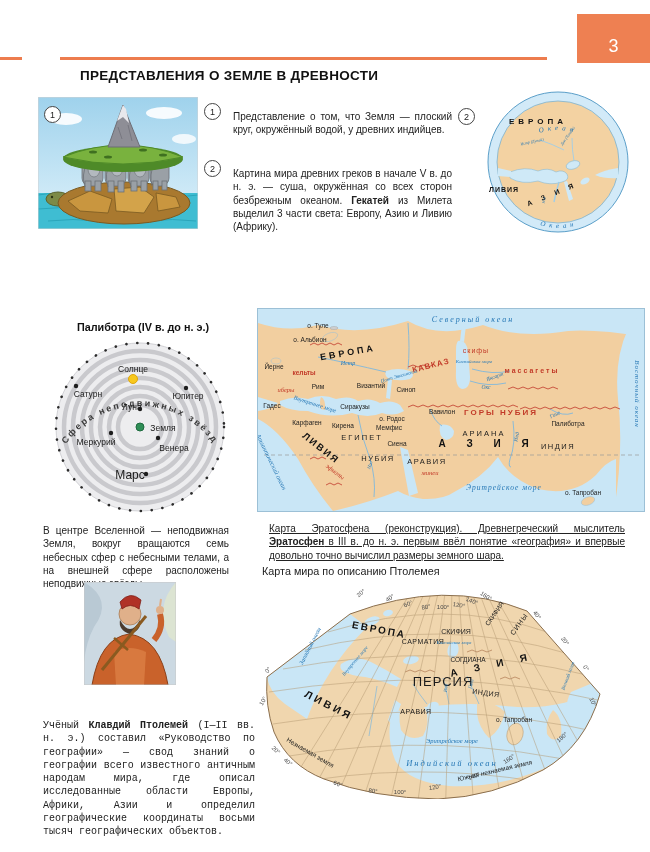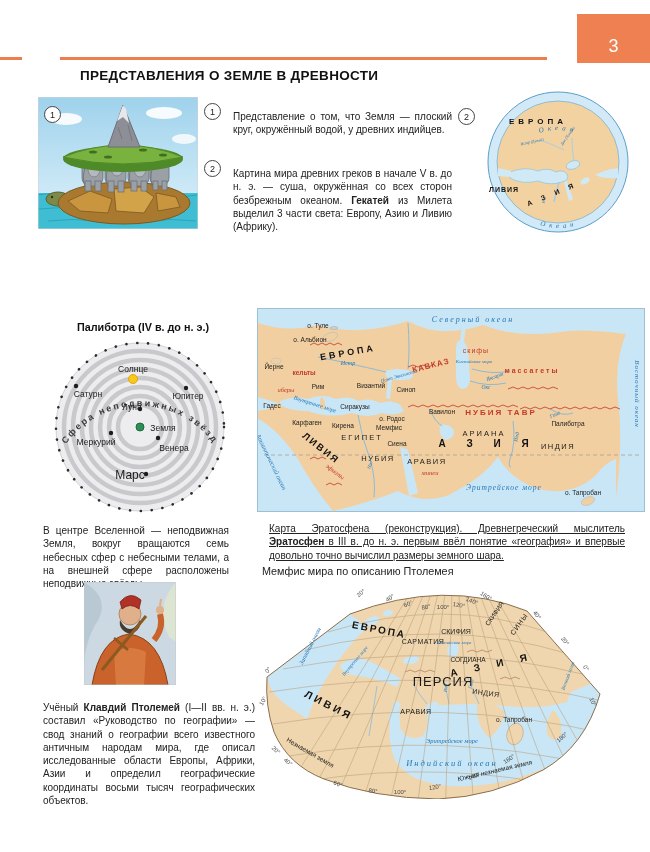--- a/index.html
+++ b/index.html
@@ -242,21 +242,21 @@
       <span class="map-label bl" style="left: 216px; top: 52px; font-size: 5px; transform: translate(-50%, -50%);">Каспийское море</span>
       <span class="map-label rd" style="left: 218px; top: 41px; font-size: 7px; letter-spacing: 1px; transform: translate(-50%, -50%);">скифы</span>
       <span class="map-label rdb" style="left: 274px; top: 61px; font-size: 7px; letter-spacing: 2px; transform: translate(-50%, -50%);">массагеты</span>
       <span class="map-label bl" style="left: 237px; top: 68px; font-size: 5.5px; transform: translate(-50%, -50%) rotate(-20deg);">Яксарт</span>
       <span class="map-label bl" style="left: 228px; top: 79px; font-size: 5.5px; transform: translate(-50%, -50%);">Окс</span>
       <span class="map-label bl" style="left: 378px; top: 85px; font-size: 7px; letter-spacing: 1px; transform: translate(-50%, -50%) rotate(90deg);">Восточный океан</span>
       <span class="map-label k" style="left: 14px; top: 97px; font-size: 6.5px; transform: translate(-50%, -50%);">Гадес</span>
       <span class="map-label k" style="left: 97px; top: 98px; font-size: 6.5px; transform: translate(-50%, -50%);">Сиракузы</span>
       <span class="map-label k" style="left: 134px; top: 110px; font-size: 6.5px; transform: translate(-50%, -50%);">о. Родос</span>
       <span class="map-label k" style="left: 184px; top: 103px; font-size: 6.5px; transform: translate(-50%, -50%);">Вавилон</span>
-      <span class="map-label rdb" style="left: 243px; top: 104px; font-size: 8px; letter-spacing: 2px; transform: translate(-50%, -50%);">НУБИЯ ТАВР</span>
+      <span class="map-label rdb" style="left: 243px; top: 104px; font-size: 8px; letter-spacing: 2px; transform: translate(-50%, -50%);">ГОРЫ НУБИЯ</span>
       <span class="map-label bl" style="left: 297px; top: 106px; font-size: 5.5px; transform: translate(-50%, -50%) rotate(-25deg);">Ганг</span>
       <span class="map-label k" style="left: 310px; top: 115px; font-size: 6.5px; transform: translate(-50%, -50%);">Палиботра</span>
       <span class="map-label k" style="left: 49px; top: 114px; font-size: 6.5px; transform: translate(-50%, -50%);">Карфаген</span>
       <span class="map-label k" style="left: 85px; top: 117px; font-size: 6.5px; transform: translate(-50%, -50%);">Кирена</span>
       <span class="map-label k" style="left: 131px; top: 119px; font-size: 6.5px; transform: translate(-50%, -50%);">Мемфис</span>
       <span class="map-label k" style="left: 104px; top: 129px; font-size: 7.5px; letter-spacing: 2px; transform: translate(-50%, -50%);">ЕГИПЕТ</span>
       <span class="map-label k" style="left: 139px; top: 135px; font-size: 6.5px; transform: translate(-50%, -50%);">Сиена</span>
       <span class="map-label k" style="left: 226px; top: 125px; font-size: 7.5px; letter-spacing: 2px; transform: translate(-50%, -50%);">АРИАНА</span>
       <span class="map-label kb" style="left: 63px; top: 139px; font-size: 9.5px; letter-spacing: 2px; transform: translate(-50%, -50%) rotate(38deg);">ЛИВИЯ</span>
       <span class="map-label rdi" style="left: 77px; top: 163px; font-size: 6.5px; transform: translate(-50%, -50%) rotate(38deg);">эфиопы</span>
@@ -269,21 +269,21 @@
       <span class="map-label bl" style="left: 112px; top: 156px; font-size: 5px; transform: translate(-50%, -50%) rotate(-70deg);">Нил</span>
       <span class="map-label bl" style="left: 246px; top: 179px; font-size: 7.5px; letter-spacing: 1px; transform: translate(-50%, -50%);">Эритрейское море</span>
       <span class="map-label k" style="left: 325px; top: 184px; font-size: 6.5px; transform: translate(-50%, -50%);">о. Тапробан</span>
       <span class="map-label bl" style="left: 13px; top: 153px; font-size: 6.5px; transform: translate(-50%, -50%) rotate(64deg);">Атлантический океан</span>
       <span class="map-label bl" style="left: 57px; top: 95px; font-size: 6px; transform: translate(-50%, -50%) rotate(18deg);">Внутреннее море</span>
     </div>
 
   <p class="body-text abs" style="left:36px;top:517px;width:186px;">В центре Вселенной — неподвижная Земля, вокруг вращаются семь небесных сфер с небесными телами, а на внешней сфере расположены неподвижные звёзды.</p>
   <p class="body-text abs" style="left:262px;top:515px;width:356px;text-decoration:underline;"><span>Карта Эратосфена (реконструкция). Древнегреческий мыслитель </span><b class="inline">Эратосфен</b><span> в III в. до н. э. первым ввёл понятие «география» и впервые довольно точно вычислил размеры земного шара.</span></p>
 
-  <p class="cap-title abs" style="left:262px;top:565px;">Мемфис мира по описанию Птолемея</p>
+  <p class="cap-title abs" style="left:262px;top:565px;">Карта мира по описанию Птолемея</p>
 
   <div class="abs" style="left:84px;top:582px;width:92px;height:103px;">
     <svg width="92" height="103" viewBox="0 0 92 103">
       <rect width="92" height="103" fill="#ccd9e2"></rect>
       <path d="M0,0 Q30,18 10,45 Q2,60 0,80 Z" fill="#b9c9d4"></path>
       <path d="M92,0 Q70,25 85,55 L92,60 Z" fill="#dce4d2"></path>
       <path d="M8,103 Q16,56 45,52 Q76,56 84,103 Z" fill="#c9622b" stroke="#8a3f18" stroke-width="1"></path>
       <path d="M30,70 Q45,62 62,70 L60,103 L32,103 Z" fill="#d8793f"></path>
       <circle cx="46" cy="32" r="11" fill="#e0b08a" stroke="#a87c55" stroke-width=".8"></circle>
       <path d="M36,38 Q46,56 56,38 Q58,48 46,52 Q34,48 36,38 Z" fill="#4a3a2e"></path>
@@ -398,15 +398,15 @@
       <span class="map-label k" style="left: 55px; top: 169px; font-size: 6.5px; transform: translate(-50%, -50%) rotate(30deg);">Незнаемая земля</span>
       <span class="map-label bl" style="left: 197px; top: 157px; font-size: 6.5px; transform: translate(-50%, -50%);">Эритрейское море</span>
       <span class="map-label bl" style="left: 197px; top: 179px; font-size: 8.5px; letter-spacing: 2px; transform: translate(-50%, -50%);">Индийский океан</span>
       <span class="map-label k" style="left: 259px; top: 136px; font-size: 6.5px; transform: translate(-50%, -50%);">о. Тапробан</span>
       <span class="map-label k" style="left: 240px; top: 187px; font-size: 6.5px; transform: translate(-50%, -50%) rotate(-13deg);">Южная незнаемая земля</span>
       <span class="map-label bl" style="left: 313px; top: 92px; font-size: 5px; transform: translate(-50%, -50%) rotate(-70deg);">Великий залив</span>
       <span class="map-label bl" style="left: 216px; top: 100px; font-size: 5px; transform: translate(-50%, -50%) rotate(-75deg);">Ганг</span>
       <span class="map-label bl" style="left: 191px; top: 104px; font-size: 5px; transform: translate(-50%, -50%) rotate(-80deg);">Инд</span>
     </div>
 
-  <p class="body-text abs" style="left:36px;top:694px;width:212px;"><span>Учёный </span><b class="inline">Клавдий Птолемей</b><span> (I—II вв. н. э.) составил «Руководство по географии» — свод знаний о географии всего известного античным народам мира, где описал исследованные области Европы, Африки, Азии и определил географические координаты восьми тысяч географических объектов.</span></p>
+  <p class="body-text abs" style="left:36px;top:712px;width:212px;font-family:Liberation Mono, monospace;"><span>Учёный </span><b class="inline">Клавдий Птолемей</b><span> (I—II вв. н. э.) составил «Руководство по географии» — свод знаний о географии всего известного античным народам мира, где описал исследованные области Европы, Африки, Азии и определил географические координаты восьми тысяч географических объектов.</span></p>
 
 </div>
 
 </body></html>

